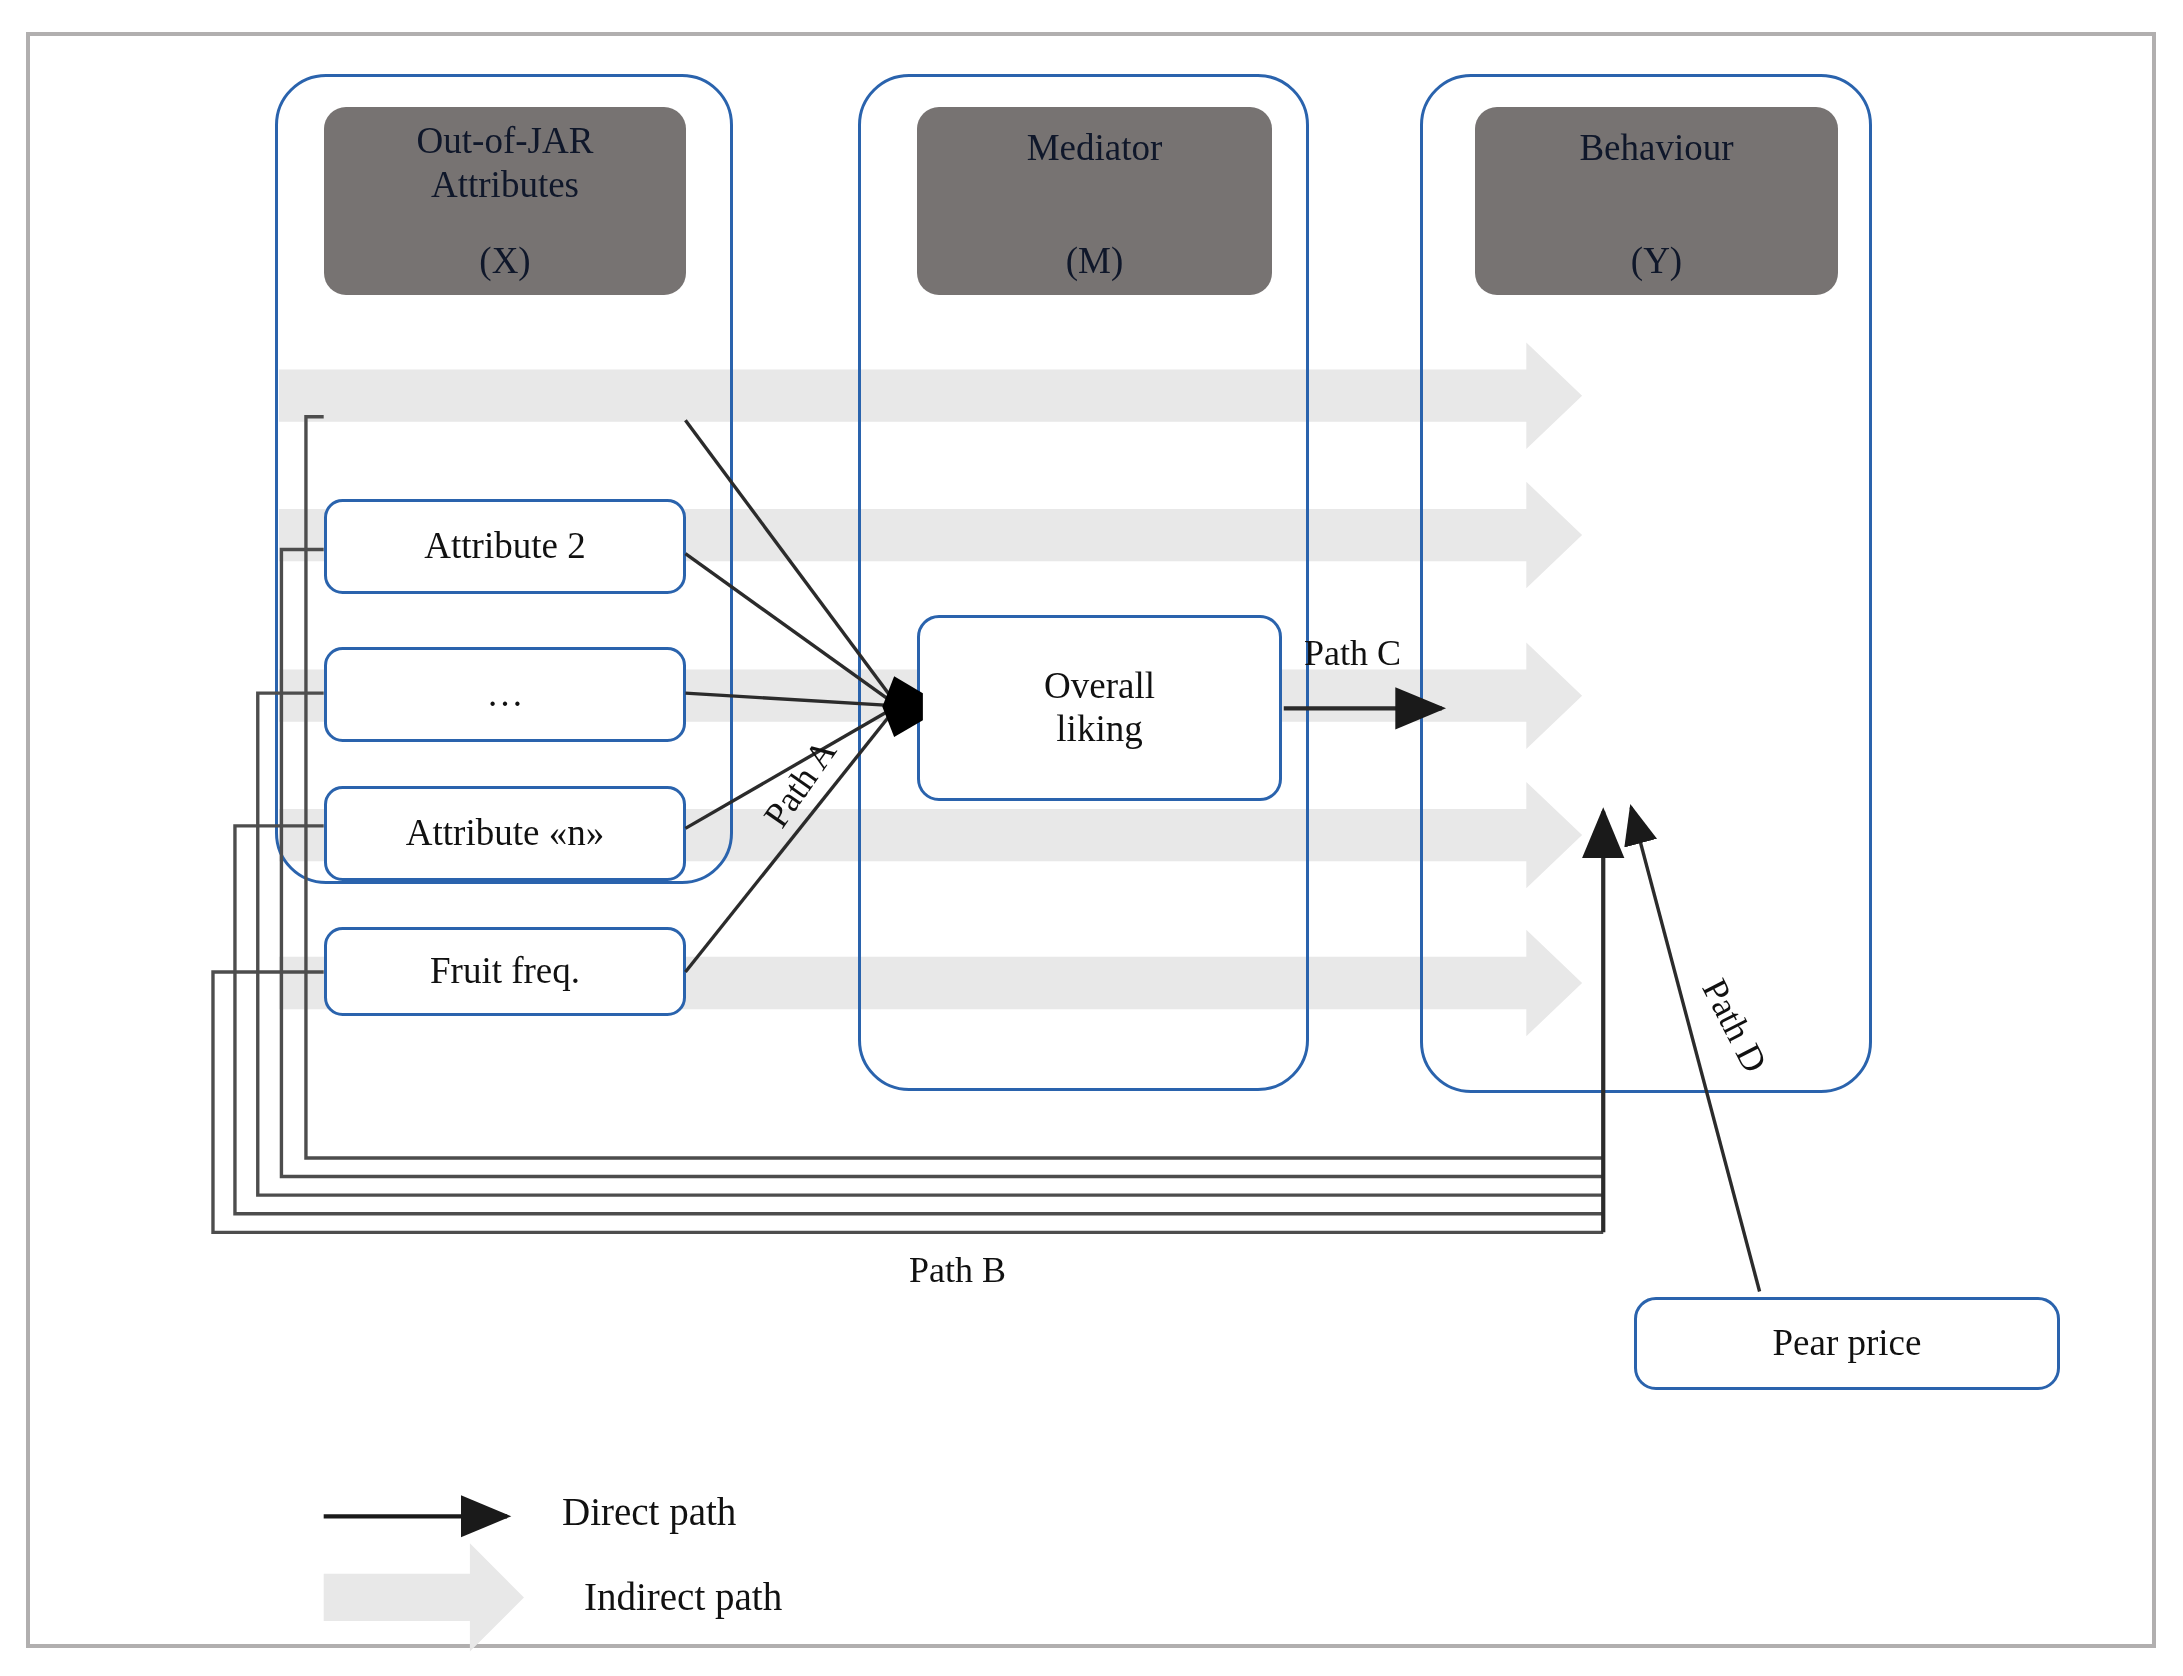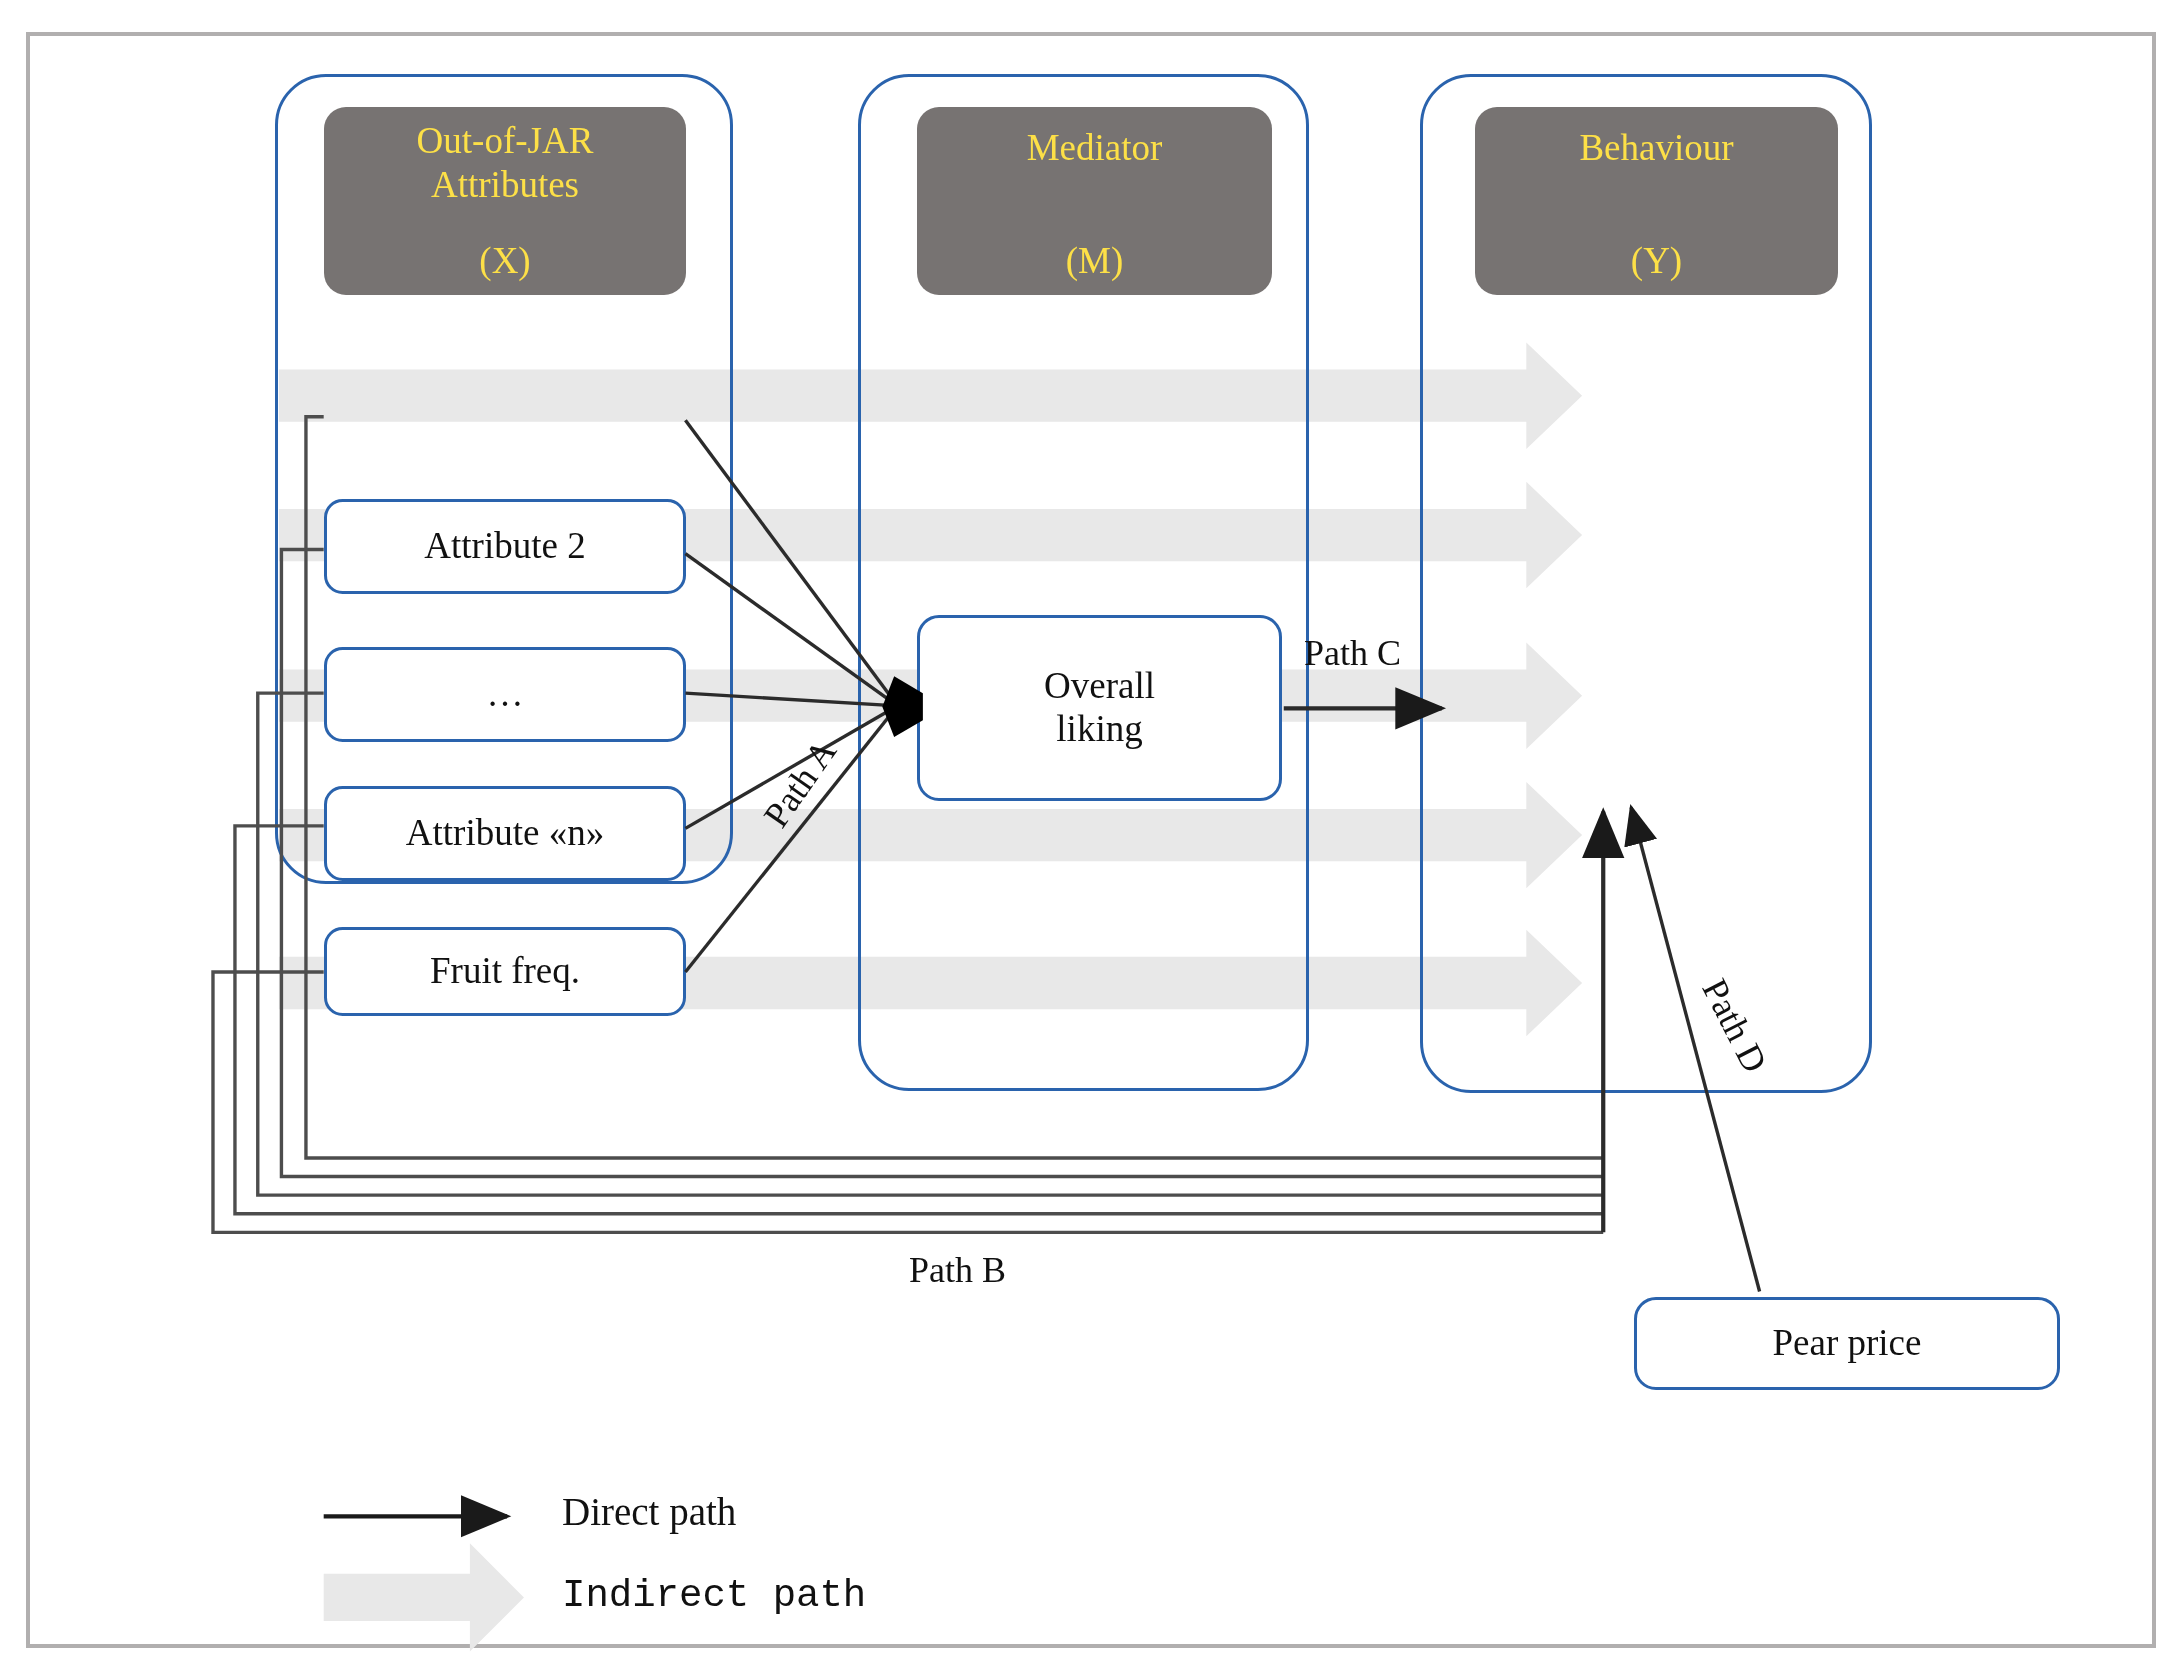--- a/index.html
+++ b/index.html
@@ -15,21 +15,21 @@
             pointer-events:none;}
   svg.layer.top{z-index:40;}
   svg.layer.bot{z-index:5;}
 
   
   .panel{position:absolute;border:3.4px solid #2a63ad;border-radius:51px;
          background:transparent;z-index:20;box-sizing:border-box;}
 
   
   .hdr{position:absolute;background:#777372;border-radius:22px;z-index:30;
-       color:#fde047;display:flex;flex-direction:column;align-items:center;
+       color:#0f172a;display:flex;flex-direction:column;align-items:center;
        justify-content:flex-start;box-sizing:border-box;padding-top:12px;
        line-height:1.18;text-align:center;}
   .hdr .t{font-size:37px;display:block;}
   .hdr .p{font-size:37px;display:block;margin-top:auto;margin-bottom:12px;}
 
   
   .node{position:absolute;border:3.4px solid #2a63ad;border-radius:18.6px;
         background:#ffffff;z-index:30;display:flex;align-items:center;
         justify-content:center;box-sizing:border-box;text-align:center;
         font-size:37px;color:#111111;line-height:1.15;}
@@ -133,16 +133,16 @@
 
   <div class="cap" style="left:755px;top:811px;transform:rotate(-55deg);transform-origin:left top;">Path A</div>
 
   <div class="cap" style="left:909px;top:1249px;">Path B</div>
 
   <div class="cap" style="left:1304px;top:632px;">Path C</div>
 
   <div class="cap" style="left:1731px;top:972px;transform:rotate(63deg);transform-origin:left top;">Path D</div>
 
   <div class="lgd" style="left:562px;top:1489px;">Direct path</div>
-  <div class="lgd" style="left:562px;top:1574px;font-family:Liberation Mono, monospace;">Indirect path</div>
+  <div class="lgd" style="left:584px;top:1574px;">Indirect path</div>
 
 </div>
 
 
 </body></html>

